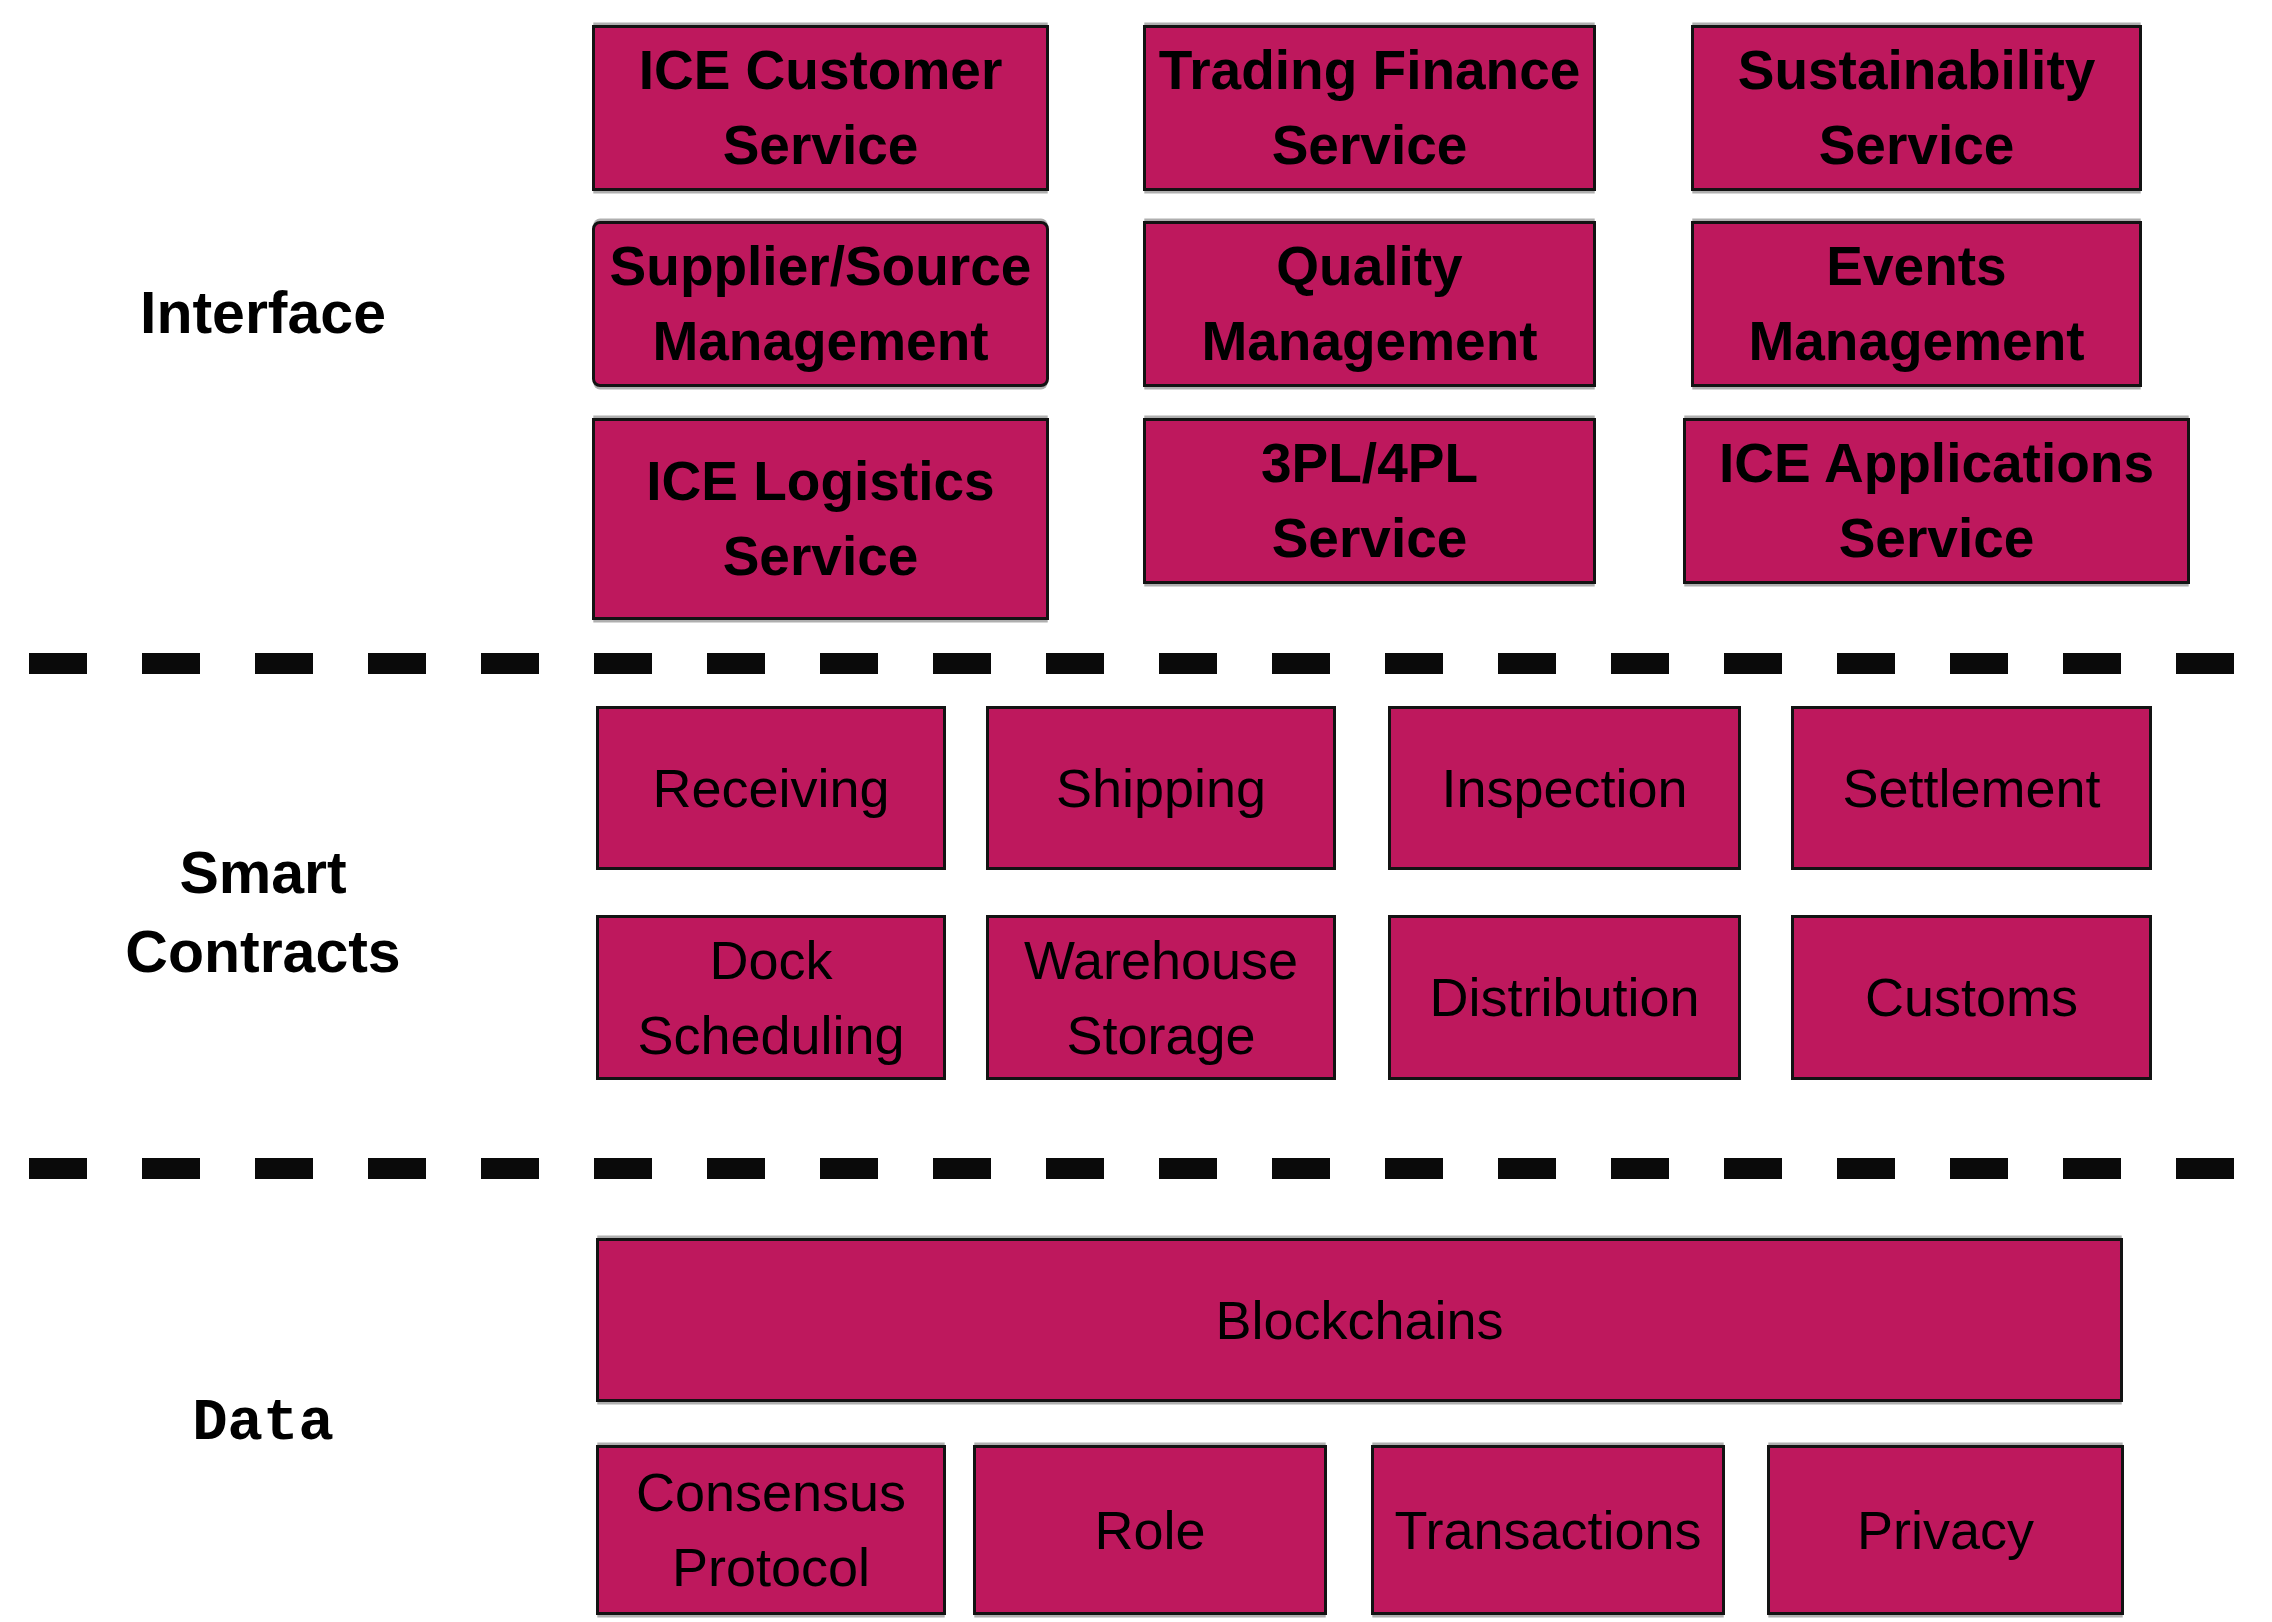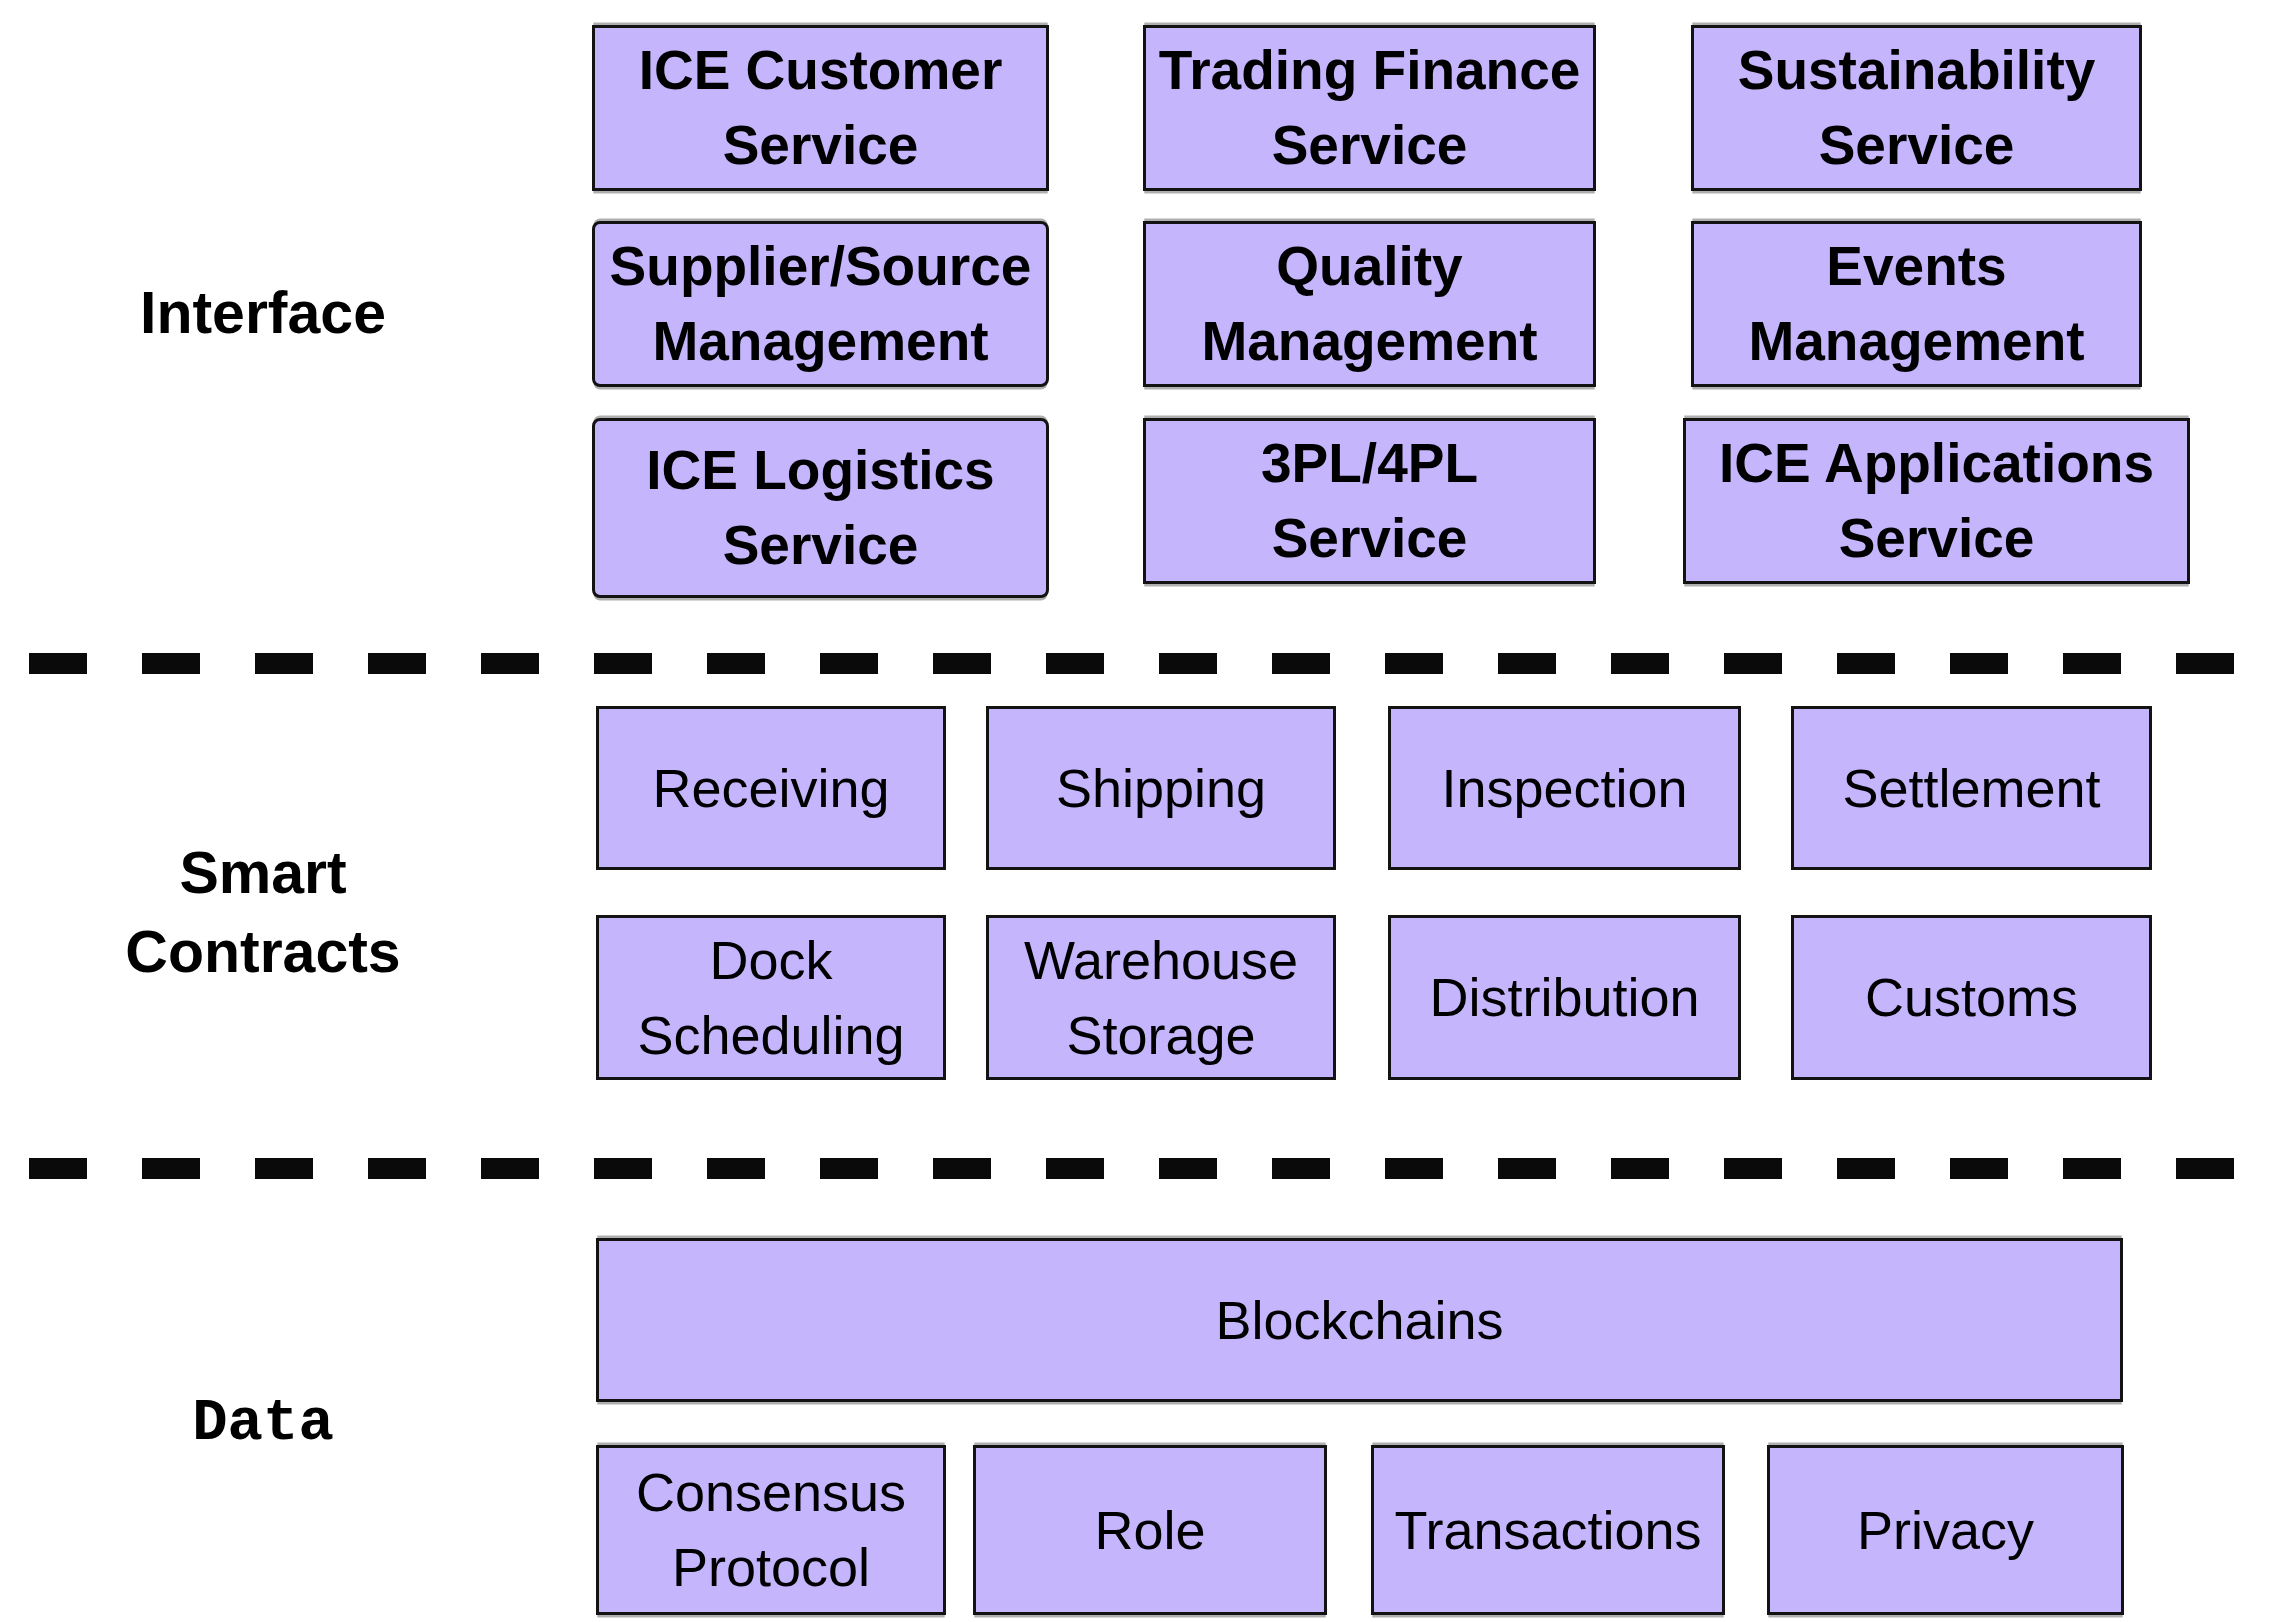--- a/index.html
+++ b/index.html
@@ -23,21 +23,21 @@
     justify-content: center;
     text-align: center;
     font-weight: 700;
     font-size: 59px;
     line-height: 79px;
     white-space: pre-line;
     color: #000000;
   }
   .box {
     border: 3.8px solid #131313;
-    background: #c4b5fd;
+    background: #be185d;
     display: flex;
     align-items: center;
     justify-content: center;
     text-align: center;
     white-space: pre-line;
     font-size: 54px;
     line-height: 75px;
     color: #000000;
   }
   .box.bold {
@@ -74,21 +74,21 @@
   <div class="abs box bold sh" style="left:1691px; top:25px; width:451px; height:166px;">Sustainability
 Service</div>
 
   <div class="abs box bold sh" style="left:592px;  top:221px; width:457px; height:166px;border-radius:8px;">Supplier/Source
 Management</div>
   <div class="abs box bold sh" style="left:1143px; top:221px; width:453px; height:166px;">Quality
 Management</div>
   <div class="abs box bold sh" style="left:1691px; top:221px; width:451px; height:166px;">Events
 Management</div>
 
-  <div class="abs box bold sh" style="left:592px;  top:418px; width:457px; height:180px;border-radius:8px;">ICE Logistics
+  <div class="abs box bold sh" style="left:592px;  top:418px; width:457px; height:202px;">ICE Logistics
 Service</div>
   <div class="abs box bold sh" style="left:1143px; top:418px; width:453px; height:166px;">3PL/4PL
 Service</div>
   <div class="abs box bold sh" style="left:1683px; top:418px; width:507px; height:166px;">ICE Applications
 Service</div>
 
   <div class="abs dash-line" style="left:29px; top:653px; width:2214px;"></div>
 
   <div class="abs box plain" style="left:596px;  top:706px; width:350px; height:164px;">Receiving</div>
   <div class="abs box plain" style="left:986px; top:706px; width:350px; height:164px;">Shipping</div>

